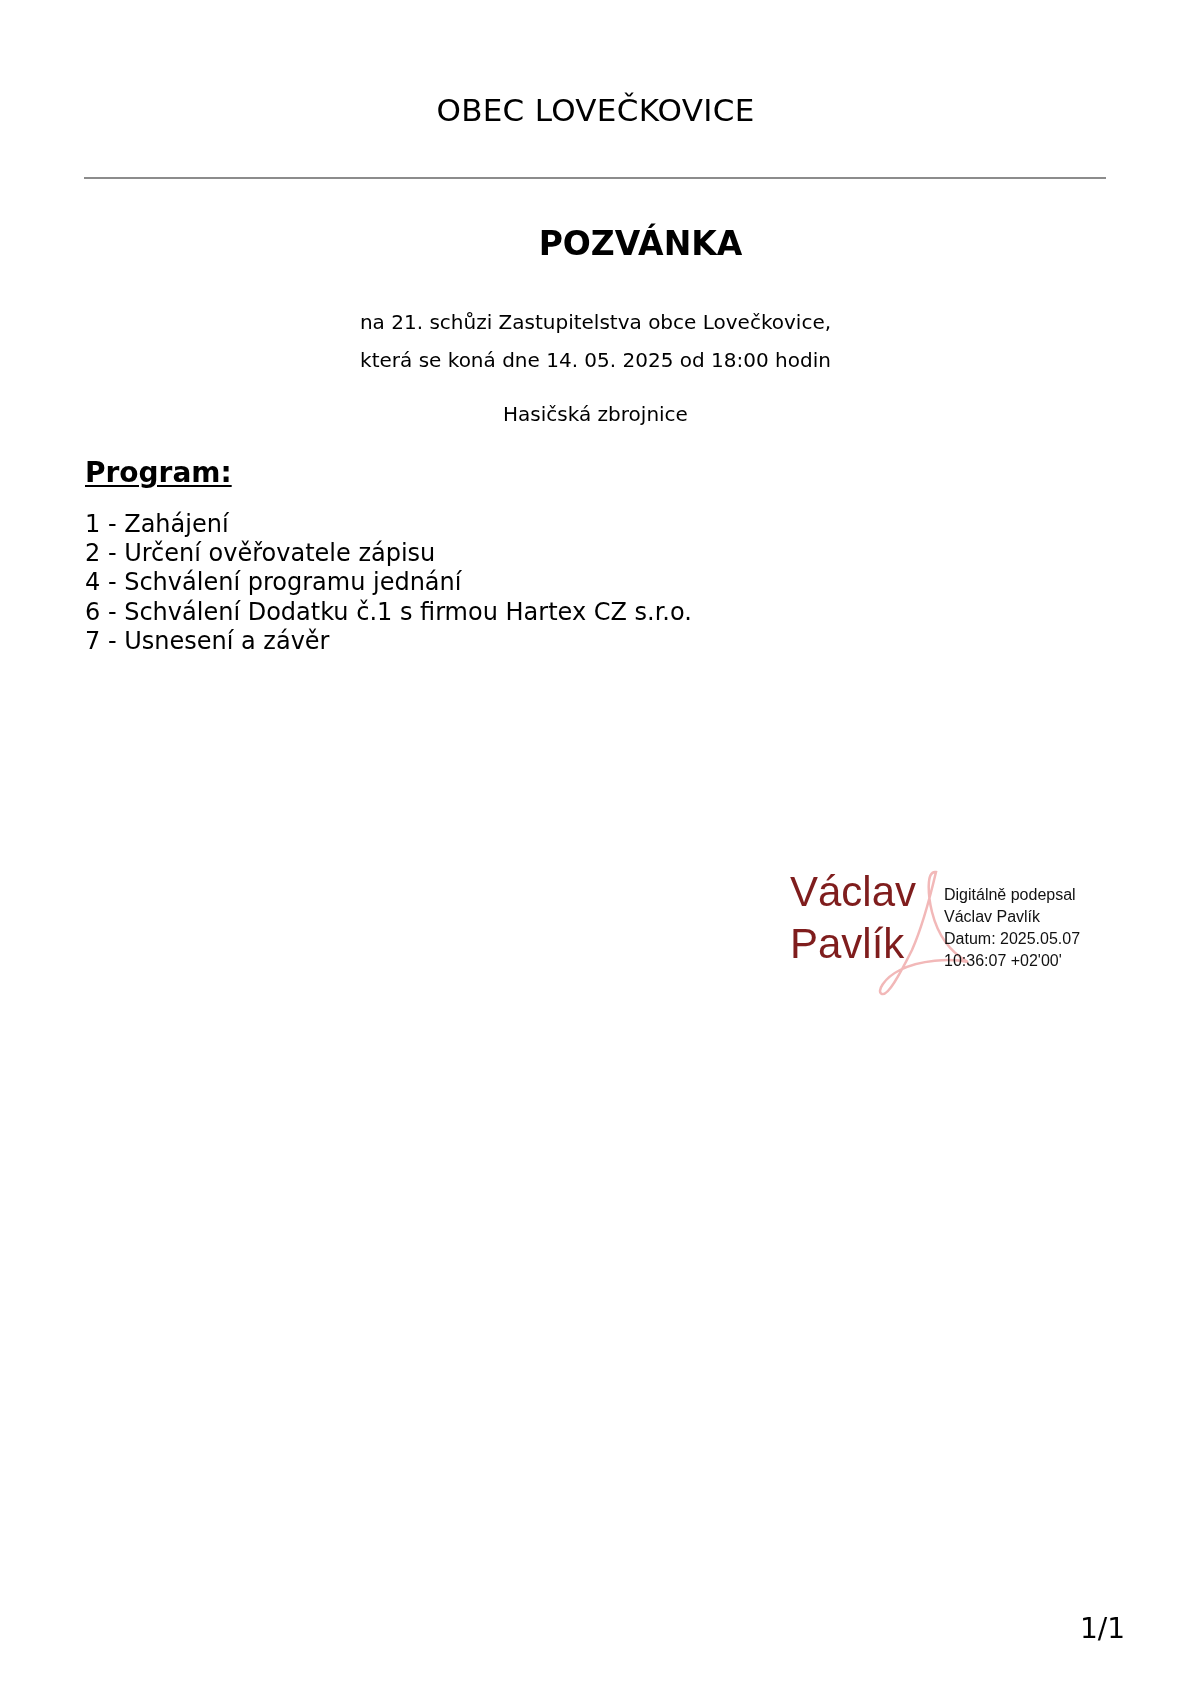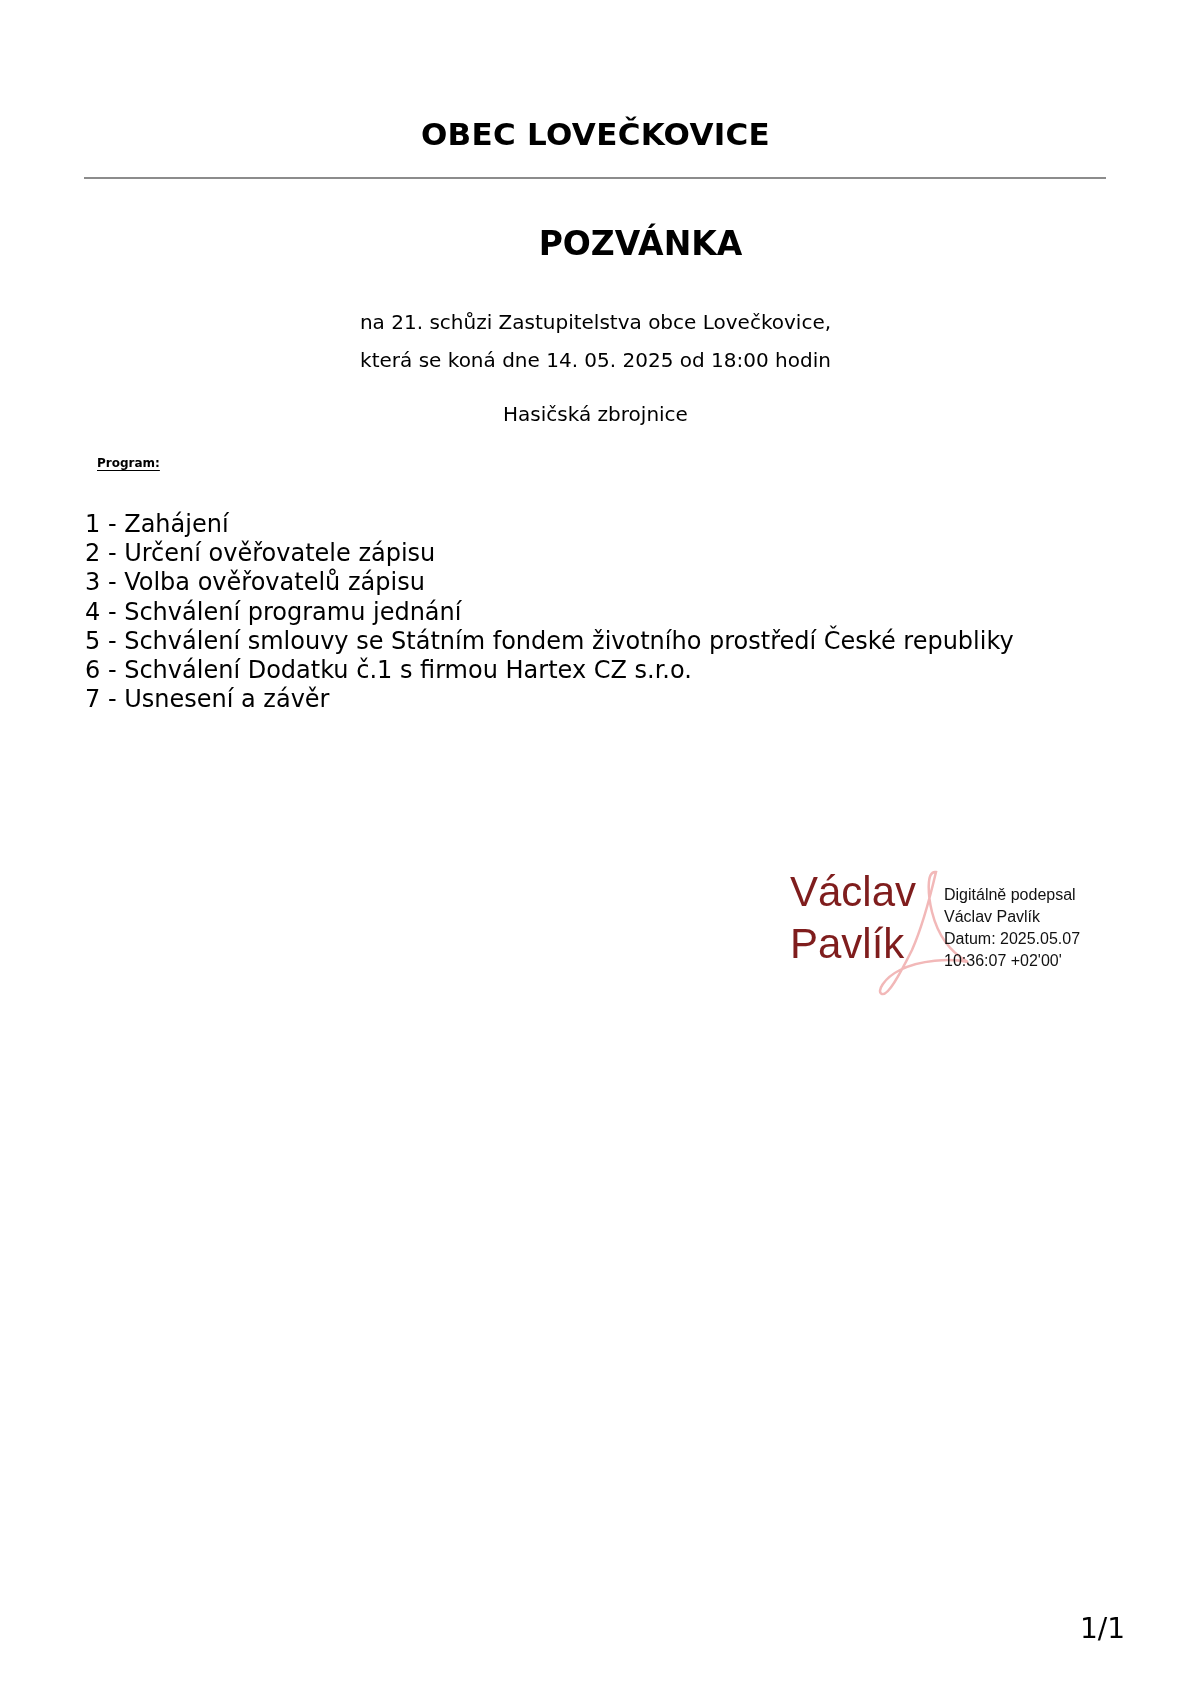--- a/index.html
+++ b/index.html
@@ -1,25 +1,25 @@
 <!DOCTYPE html>
 <html><head>
 <meta charset="utf-8">
 <style>
   html, body { margin: 0; padding: 0; background: #ffffff; }
   body { width: 1191px; height: 1684px; position: relative; overflow: hidden;
          font-family: "DejaVu Sans", sans-serif; color: #000; }
   .abs { position: absolute; }
   .org-title { left: 0; width: 1191px; top: 92px; text-align: center;
-               font-size: 31px; font-weight: bold; letter-spacing: 0.3px; margin-top: 24px; }
+               font-size: 31px; font-weight: normal; letter-spacing: 0.3px; }
   .rule { left: 84px; width: 1022px; top: 177px; height: 2px; background: #8c8c8c; }
   .doc-title { left: 0; width: 1191px; top: 224px; text-align: center;
                font-size: 33px; font-weight: bold; padding-left: 45px; }
   .line { left: 0; width: 1191px; text-align: center; font-size: 20px; }
-  .program-label { left: 97px; top: 456px; font-size: 12px; font-weight: bold;
+  .program-label { left: 85px; top: 456px; font-size: 28px; font-weight: bold;
                    text-decoration: underline; text-underline-offset: 3px; }
   .agenda { left: 85px; top: 510px; margin: 0; padding: 0; list-style: none; font-size: 24px; }
   .agenda li { height: 29.2px; line-height: 29px; white-space: nowrap; }
   .sig { left: 790px; top: 866px; width: 330px; height: 130px; }
   .sig-name { position: absolute; left: 0; top: 0; font-family: "Liberation Sans", sans-serif;
               font-size: 42px; line-height: 52px; color: #7f1d1d; }
   .sig-logo { position: absolute; left: 50px; top: 0; width: 130px; height: 130px; }
   .sig-info { position: absolute; left: 154px; top: 18px; font-family: "Liberation Sans", sans-serif;
               font-size: 16px; line-height: 22px; color: #111; }
   .page-num { left: 1080px; top: 1612px; font-size: 28px; }
@@ -34,23 +34,21 @@
 
 <div class="abs line" style="top:310px;">na 21. schůzi Zastupitelstva obce Lovečkovice,</div>
 <div class="abs line" style="top:348px;">která se koná dne 14. 05. 2025 od 18:00 hodin</div>
 <div class="abs line" style="top:402px;">Hasičská zbrojnice</div>
 
 <div class="abs program-label">Program:</div>
 
 <ul class="abs agenda">
   <li>1 - Zahájení</li>
   <li>2 - Určení ověřovatele zápisu</li>
-  <li>3 - Volba ověřovatelů zápisu</li>
   <li>4 - Schválení programu jednání</li>
-  <li>5 - Schválení smlouvy se Státním fondem životního prostředí České republiky</li>
   <li>6 - Schválení Dodatku č.1 s firmou Hartex CZ s.r.o.</li>
   <li>7 - Usnesení a závěr</li>
 </ul>
 
 <div class="abs sig">
   <svg class="sig-logo" viewBox="0 0 130 130">
     <path d="M96 6 C86 4 88 30 92 46 C98 70 110 86 128 96 C110 92 80 94 60 104 C44 112 36 126 42 128 C48 130 60 108 72 84 C80 66 88 40 96 6 Z" fill="none" stroke="#f2b8b8" stroke-width="2.5"></path>
   </svg>
   <div class="sig-name">
     <div>Václav</div>

